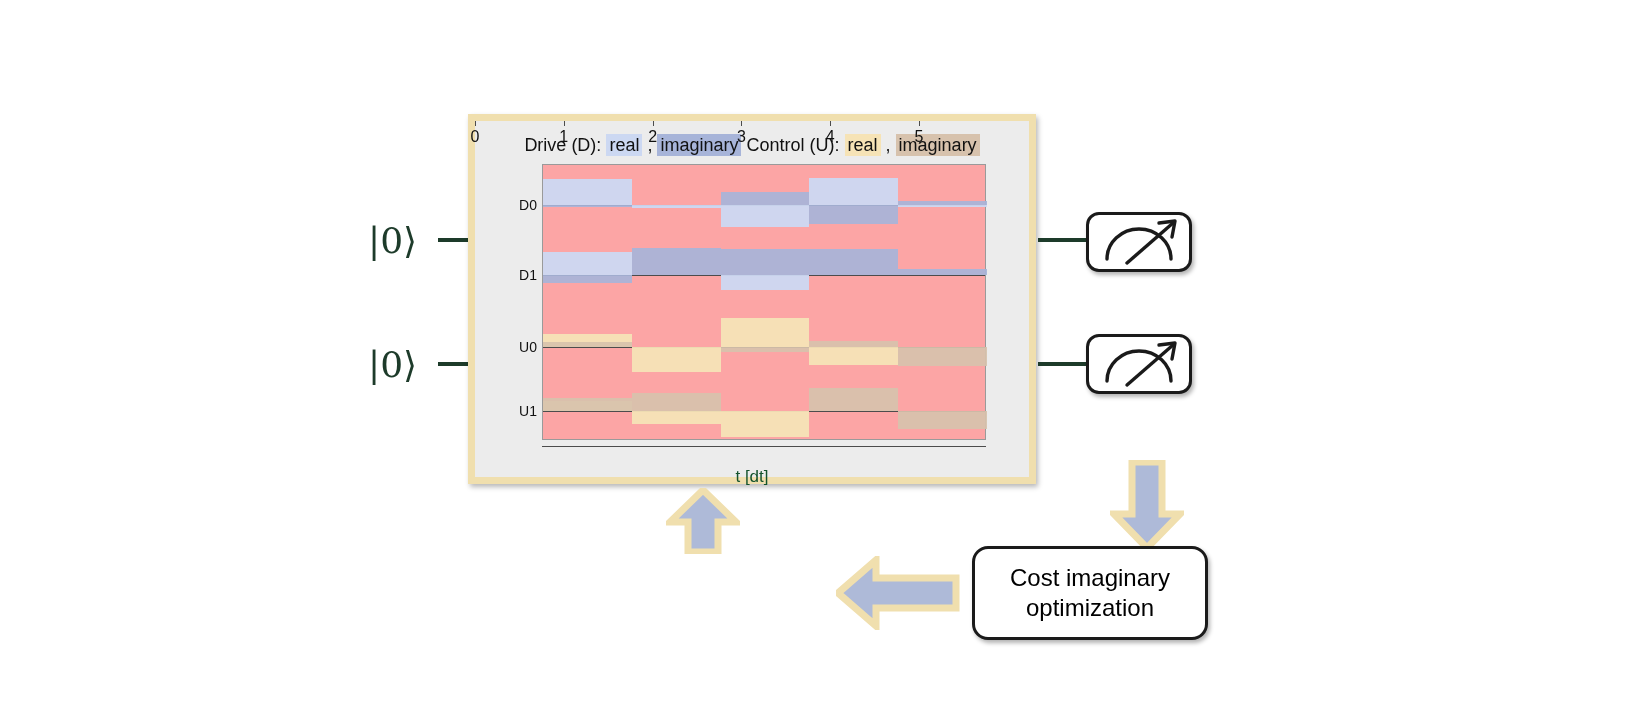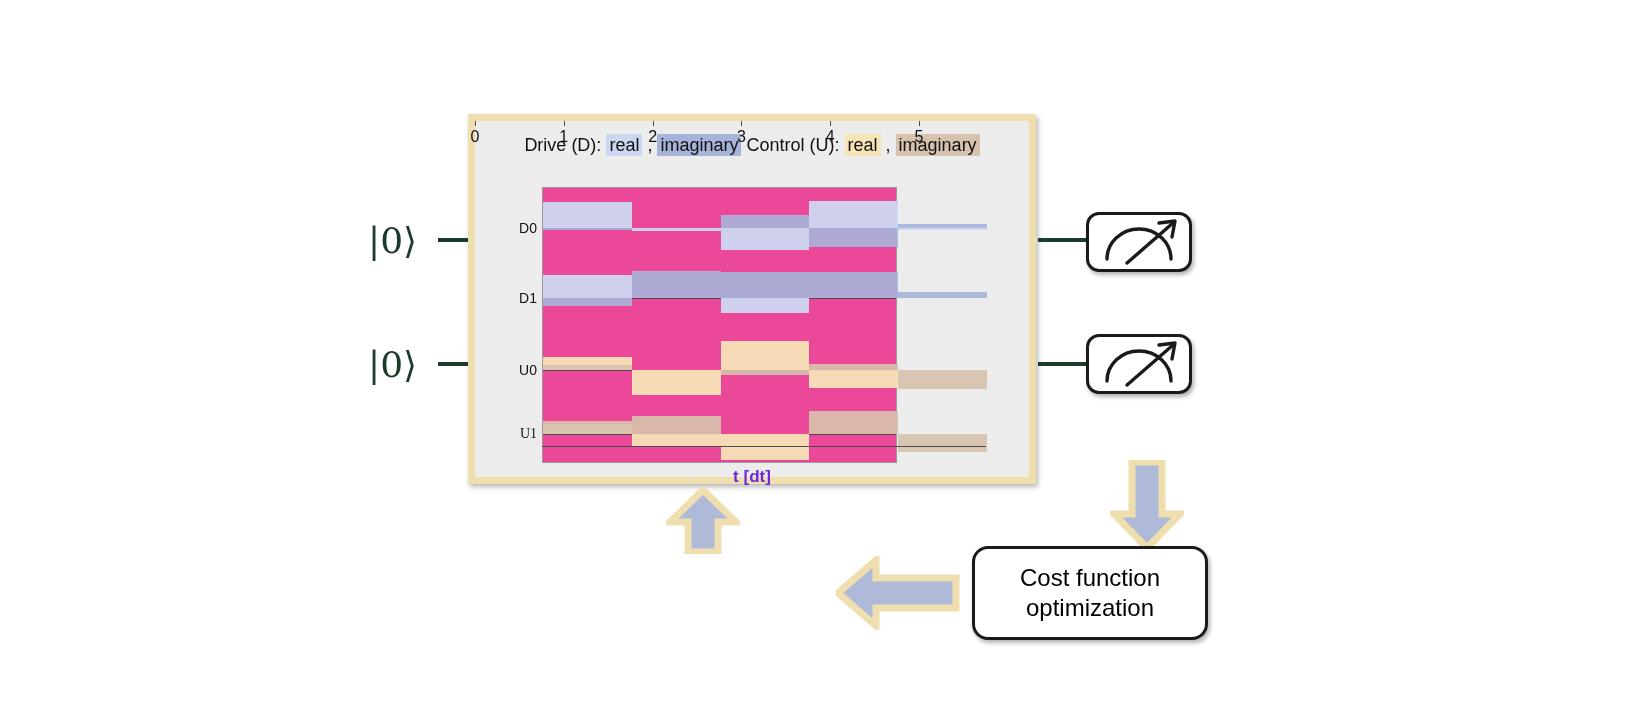--- a/index.html
+++ b/index.html
@@ -26,42 +26,42 @@
     box-shadow:2px 3px 5px rgba(0,0,0,.28);
   }
   #legend-row {
     position:absolute; left:0; top:14px; width:100%;
     text-align:center; font-size:18px; color:#111; white-space:nowrap;
   }
   .sw { padding:1px 3px; }
 
   
   #plot-frame {
-    position:absolute; left:67px; top:66px; width:355px; height:276px;
-    background:#ec4899; border:1px solid #9a9a9a;
+    position:absolute; left:67px; top:43px; width:444px; height:276px;
+    background:#fca5a5; border:1px solid #9a9a9a;
   }
   .ylab {
     position:absolute; right:calc(100% + 6px); transform:translateY(-50%);
     font-size:14px; color:#111; white-space:nowrap;
   }
   .baseline {
     position:absolute; left:0; width:100%; height:1px; background:#4c4c4c;
   }
   .pulse { position:absolute; }
 
   
   #xaxis { position:absolute; left:67px; top:325px; width:444px; height:1px; background:#4c4c4c; }
   .tick { position:absolute; top:0; width:1px; height:5px; background:#4c4c4c; }
   .ticklab {
     position:absolute; top:7px; transform:translateX(-50%);
     font-size:16px; color:#111;
   }
   #xlabel {
     position:absolute; left:0; top:346px; width:100%;
-    text-align:center; font-size:17px; color:#6d28d9;font-weight:bold;
+    text-align:center; font-size:17px; color:#14532d;
   }
 
   
   .ket {
     position:absolute; font-size:36px; color:#1d3b2a;
     font-family:"DejaVu Serif", serif; transform:translateY(-50%);
     white-space:nowrap;
   }
   .wire { position:absolute; height:4px; background:#1d3b2a; transform:translateY(-50%); }
 
@@ -113,21 +113,21 @@
 
       <div class="ylab" style="top:40px;">D0</div>
       <div class="baseline" style="top:40px;"></div>
 
       <div class="ylab" style="top:110px;">D1</div>
       <div class="baseline" style="top:110px;"></div>
 
       <div class="ylab" style="top:182px;">U0</div>
       <div class="baseline" style="top:182px;"></div>
 
-      <div class="ylab" style="top:246px;font-family:Liberation Serif, serif;">U1</div>
+      <div class="ylab" style="top:246px;">U1</div>
       <div class="baseline" style="top:246px;"></div>
 
       <div id="pulse-layer">
           <div class="pulse" style="left: 0px; width: 88.8px; top: 13.6px; height: 26.4px; background: rgb(204, 216, 242); opacity: 0.95;"></div>
           <div class="pulse" style="left: 88.8px; width: 88.8px; top: 40px; height: 3.08px; background: rgb(204, 216, 242); opacity: 0.95;"></div>
           <div class="pulse" style="left: 177.6px; width: 88.8px; top: 40px; height: 22px; background: rgb(204, 216, 242); opacity: 0.95;"></div>
           <div class="pulse" style="left: 266.4px; width: 88.8px; top: 12.72px; height: 27.28px; background: rgb(204, 216, 242); opacity: 0.95;"></div>
           <div class="pulse" style="left: 355.2px; width: 88.8px; top: 40px; height: 2.2px; background: rgb(204, 216, 242); opacity: 0.95;"></div>
           <div class="pulse" style="left: 0px; width: 88.8px; top: 40px; height: 2.2px; background: rgb(167, 180, 217); opacity: 0.92;"></div>
           <div class="pulse" style="left: 177.6px; width: 88.8px; top: 26.8px; height: 13.2px; background: rgb(167, 180, 217); opacity: 0.92;"></div>
@@ -207,17 +207,17 @@
   </div>
 
   <div class="arrow" style="left:666px; top:488px; width:74px; height:66px;">
     <svg width="74" height="66" viewBox="0 0 74 66">
       <polygon points="37,2 70,34 52,34 52,64 22,64 22,34 4,34" fill="#aebad8" stroke="#f0dfae" stroke-width="7" stroke-linejoin="miter"></polygon>
     </svg>
   </div>
 
 
   <div class="rbox" style="left:972px; top:546px; width:236px; height:94px; flex-direction:column;">
-    <span>Cost function</span>
+    <span>Cost imaginary</span>
     <span>optimization</span>
   </div>
 
 </div>
 
 </body></html>

